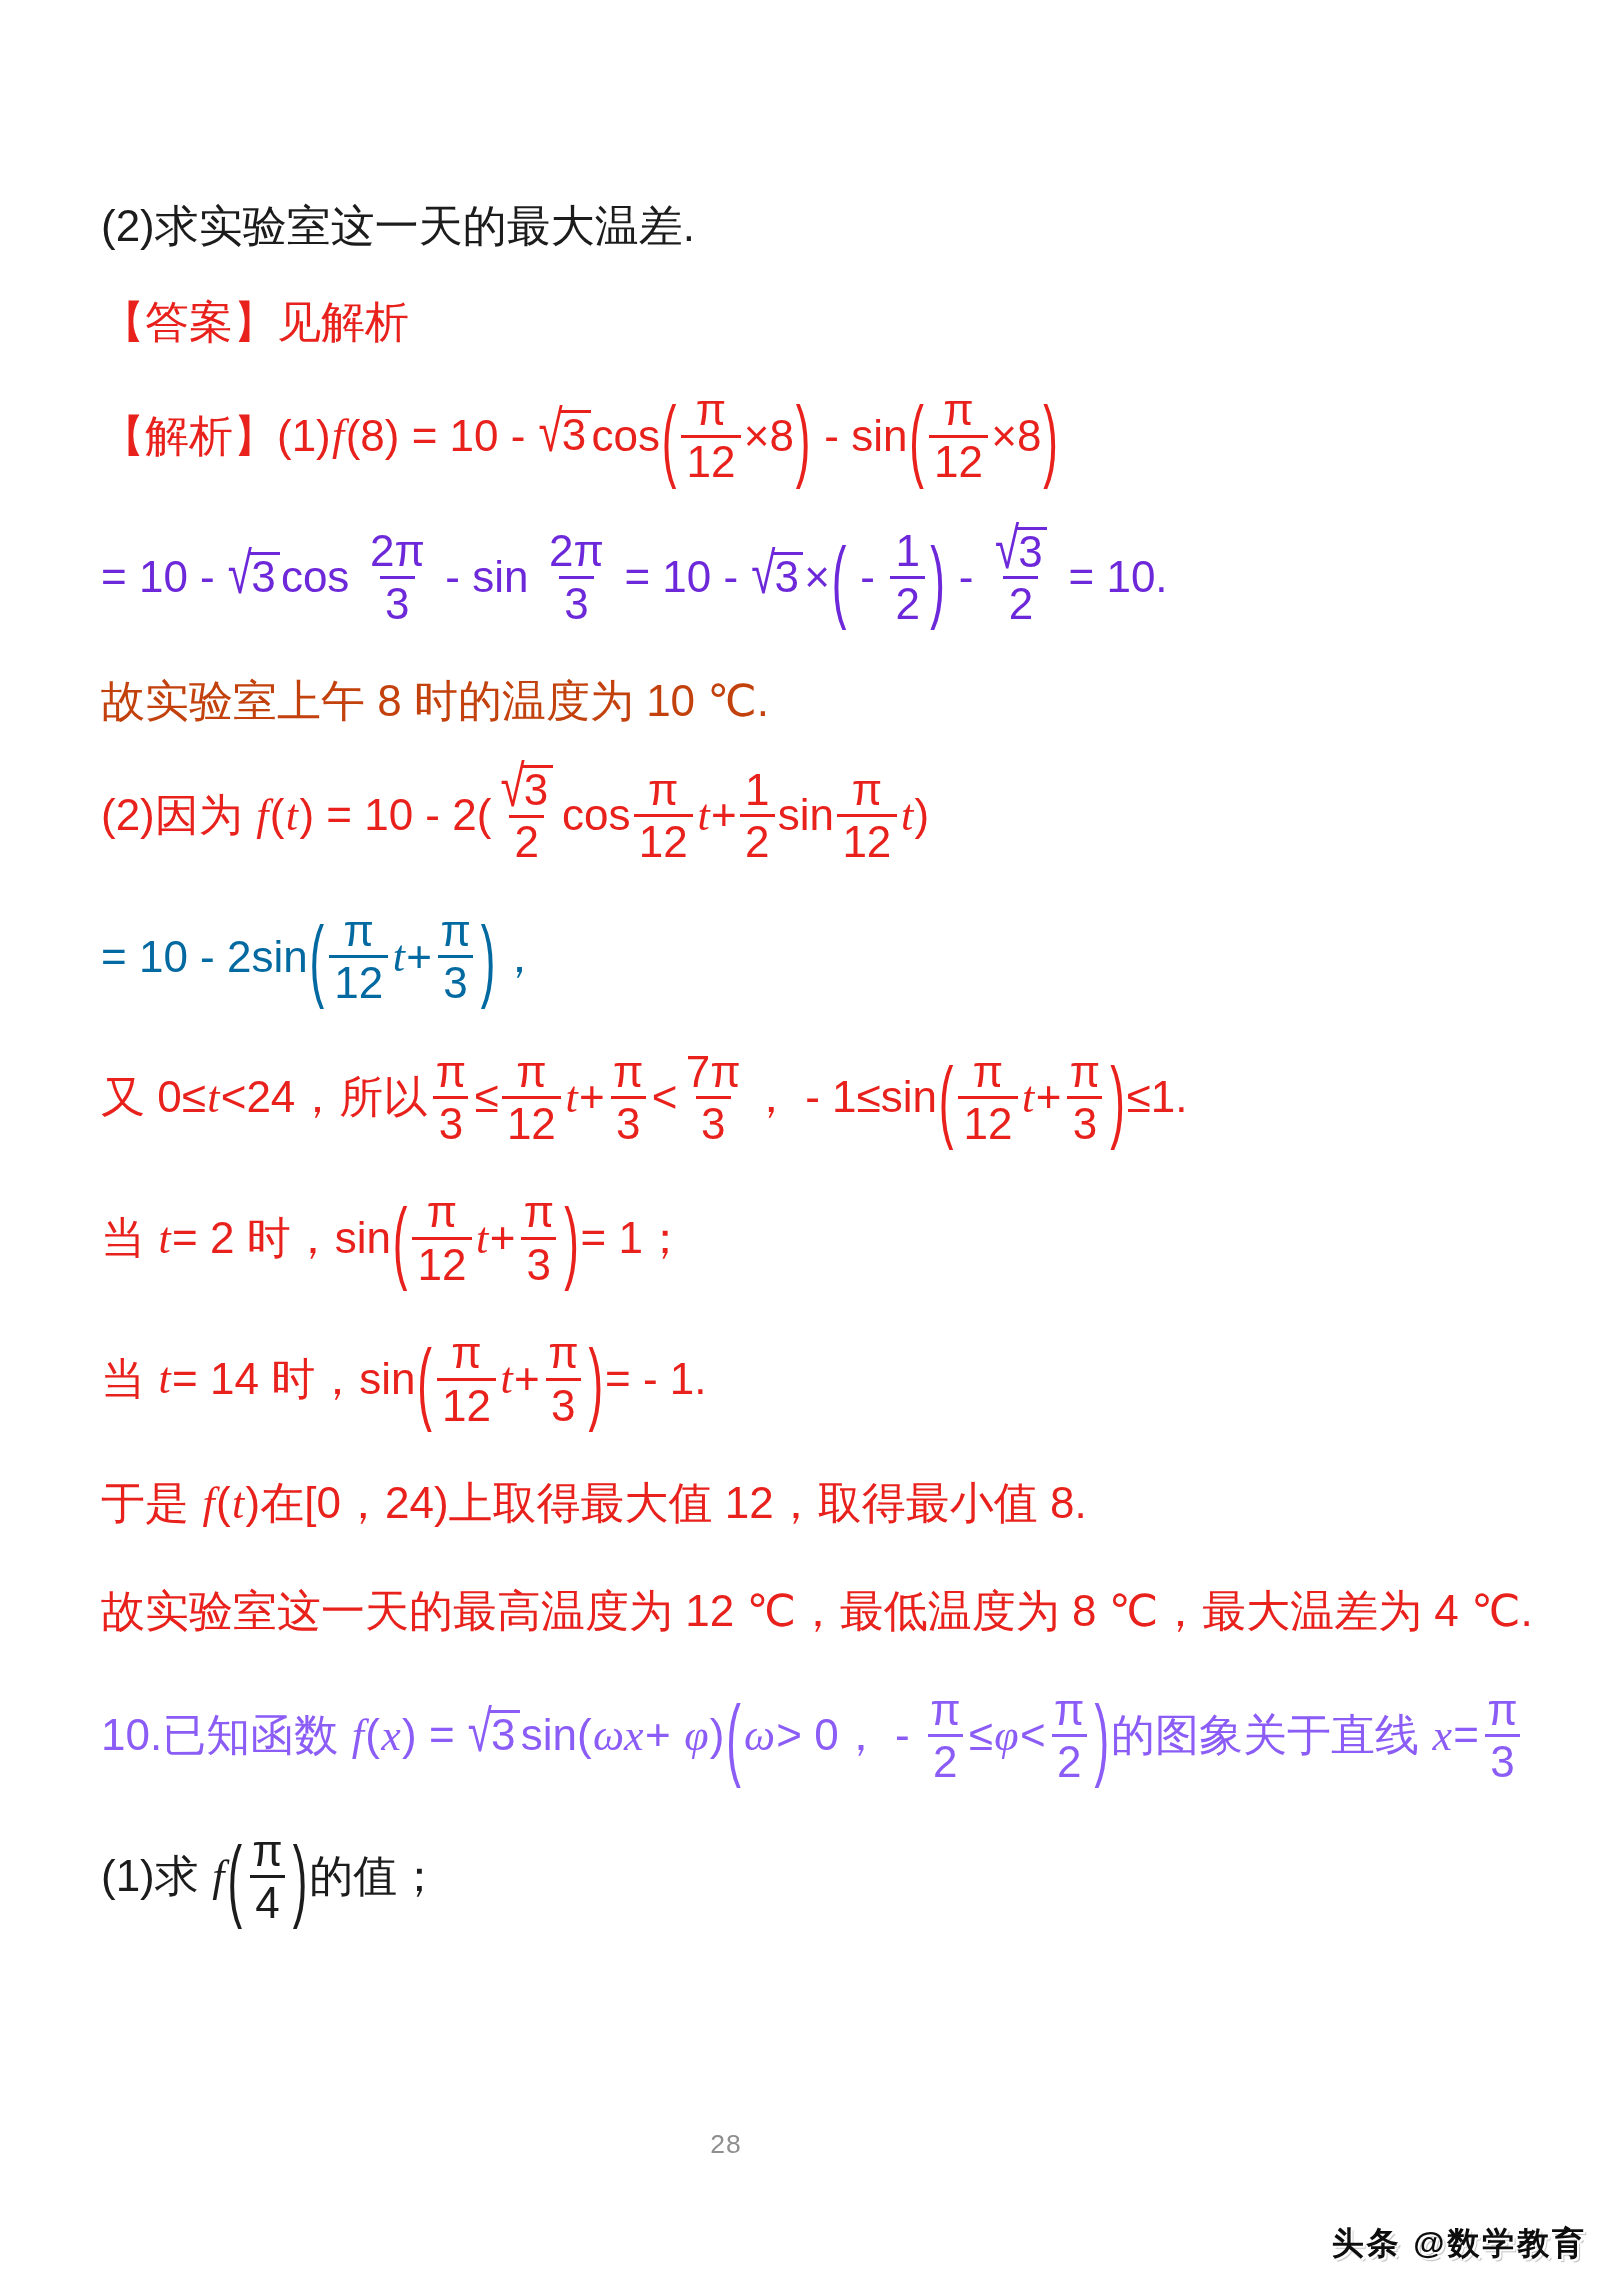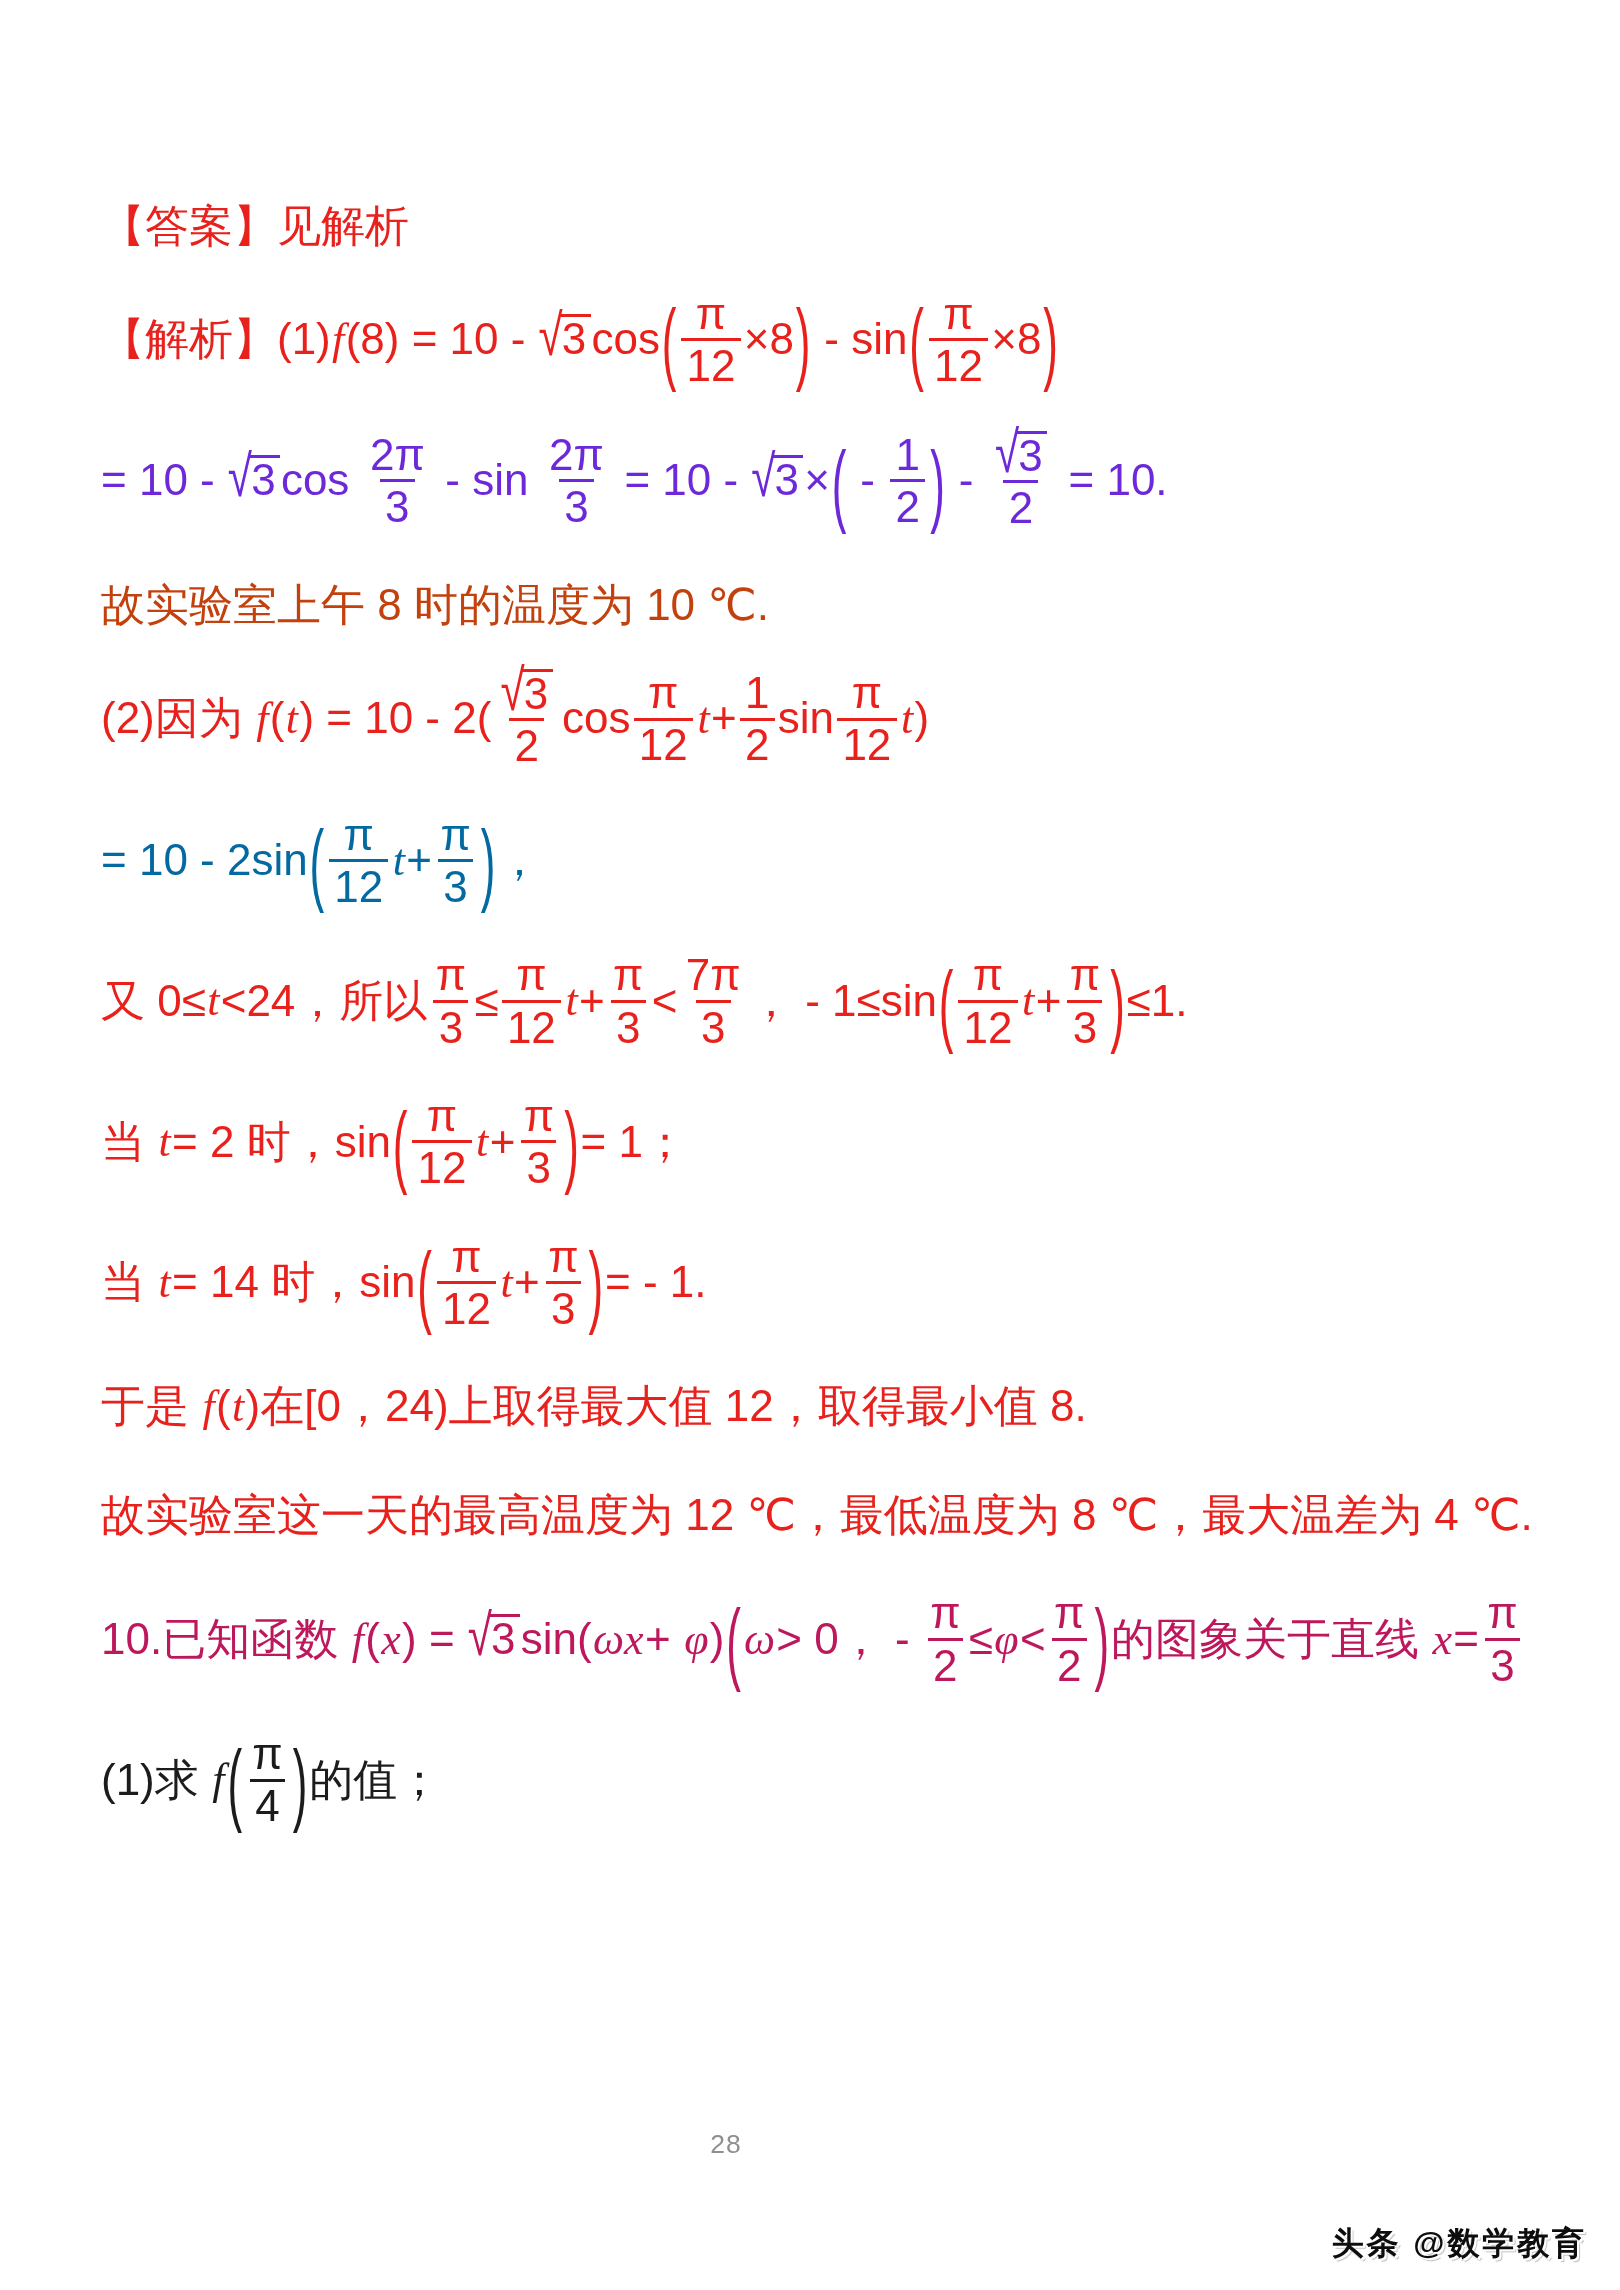--- a/index.html
+++ b/index.html
@@ -61,20 +61,21 @@
     font-size:32px; font-weight:700; letter-spacing:2.9px;
     color:#0d0d0d;
     text-shadow:2px 2px 0 #ffffff, 2.9px 2.9px 1px rgba(0,0,0,0.25);
   }
 </style>
 </head>
 <body>
 
 <div class="page">
   <div class="content">
+    <p style="color: rgb(28, 28, 28);"><span class="tk-text">(2)求实验室这一天的最大温差.</span></p>
     <p style="color: rgb(232, 33, 28);"><span class="tk-text">【答案】见解析</span></p>
     <p class="math" style="color: rgb(232, 33, 28);"><span class="tk-text">【解析】(1)</span><span class="tk-it">f</span><span class="tk-text">(8) = 10 - </span><span class="tk-sqrt">
           <span class="tk-rad">√</span>
           <span class="tk-vinc">3</span>
         </span><span class="tk-text">cos</span><span class="tk-bp">(</span><span class="tk-frac">
           <span class="tk-num">π</span>
           <span class="tk-den">12</span>
         </span><span class="tk-text">×8</span><span class="tk-bp">)</span><span class="tk-text"> - sin</span><span class="tk-bp">(</span><span class="tk-frac">
           <span class="tk-num">π</span>
           <span class="tk-den">12</span>
@@ -153,21 +154,21 @@
         </span><span class="tk-bp">)</span><span class="tk-text">= 1；</span></p>
     <p class="math" style="color: rgb(232, 33, 28);"><span class="tk-text">当 </span><span class="tk-it">t</span><span class="tk-text">= 14 时，sin</span><span class="tk-bp">(</span><span class="tk-frac">
           <span class="tk-num">π</span>
           <span class="tk-den">12</span>
         </span><span class="tk-it">t</span><span class="tk-text">+</span><span class="tk-frac">
           <span class="tk-num">π</span>
           <span class="tk-den">3</span>
         </span><span class="tk-bp">)</span><span class="tk-text">= - 1.</span></p>
     <p style="color: rgb(232, 33, 28);"><span class="tk-text">于是 </span><span class="tk-it">f</span><span class="tk-text">(</span><span class="tk-it">t</span><span class="tk-text">)在[0，24)上取得最大值 12，取得最小值 8.</span></p>
     <p class="wraps" style="color: rgb(232, 33, 28);"><span class="tk-text">故实验室这一天的最高温度为 12 ℃，最低温度为 8 ℃，最大温差为 4 ℃.</span></p>
-    <p class="math wraps" style="color: #be185d; margin-top: 16px;"><span class="tk-text">10.已知函数 </span><span class="tk-it">f</span><span class="tk-text">(</span><span class="tk-it">x</span><span class="tk-text">) = </span><span class="tk-sqrt">
+    <p class="math wraps" style="color: #8b5cf6; margin-top: 16px;"><span class="tk-text">10.已知函数 </span><span class="tk-it">f</span><span class="tk-text">(</span><span class="tk-it">x</span><span class="tk-text">) = </span><span class="tk-sqrt">
           <span class="tk-rad">√</span>
           <span class="tk-vinc">3</span>
         </span><span class="tk-text">sin(</span><span class="tk-it">ωx</span><span class="tk-text">+ </span><span class="tk-it">φ</span><span class="tk-text">)</span><span class="tk-bp">(</span><span class="tk-it">ω</span><span class="tk-text">&gt; 0， - </span><span class="tk-frac">
           <span class="tk-num">π</span>
           <span class="tk-den">2</span>
         </span><span class="tk-text">≤</span><span class="tk-it">φ</span><span class="tk-text">&lt;</span><span class="tk-frac">
           <span class="tk-num">π</span>
           <span class="tk-den">2</span>
         </span><span class="tk-bp">)</span><span class="tk-text">的图象关于直线 </span><span class="tk-it">x</span><span class="tk-text">=</span><span class="tk-frac">
           <span class="tk-num">π</span>

